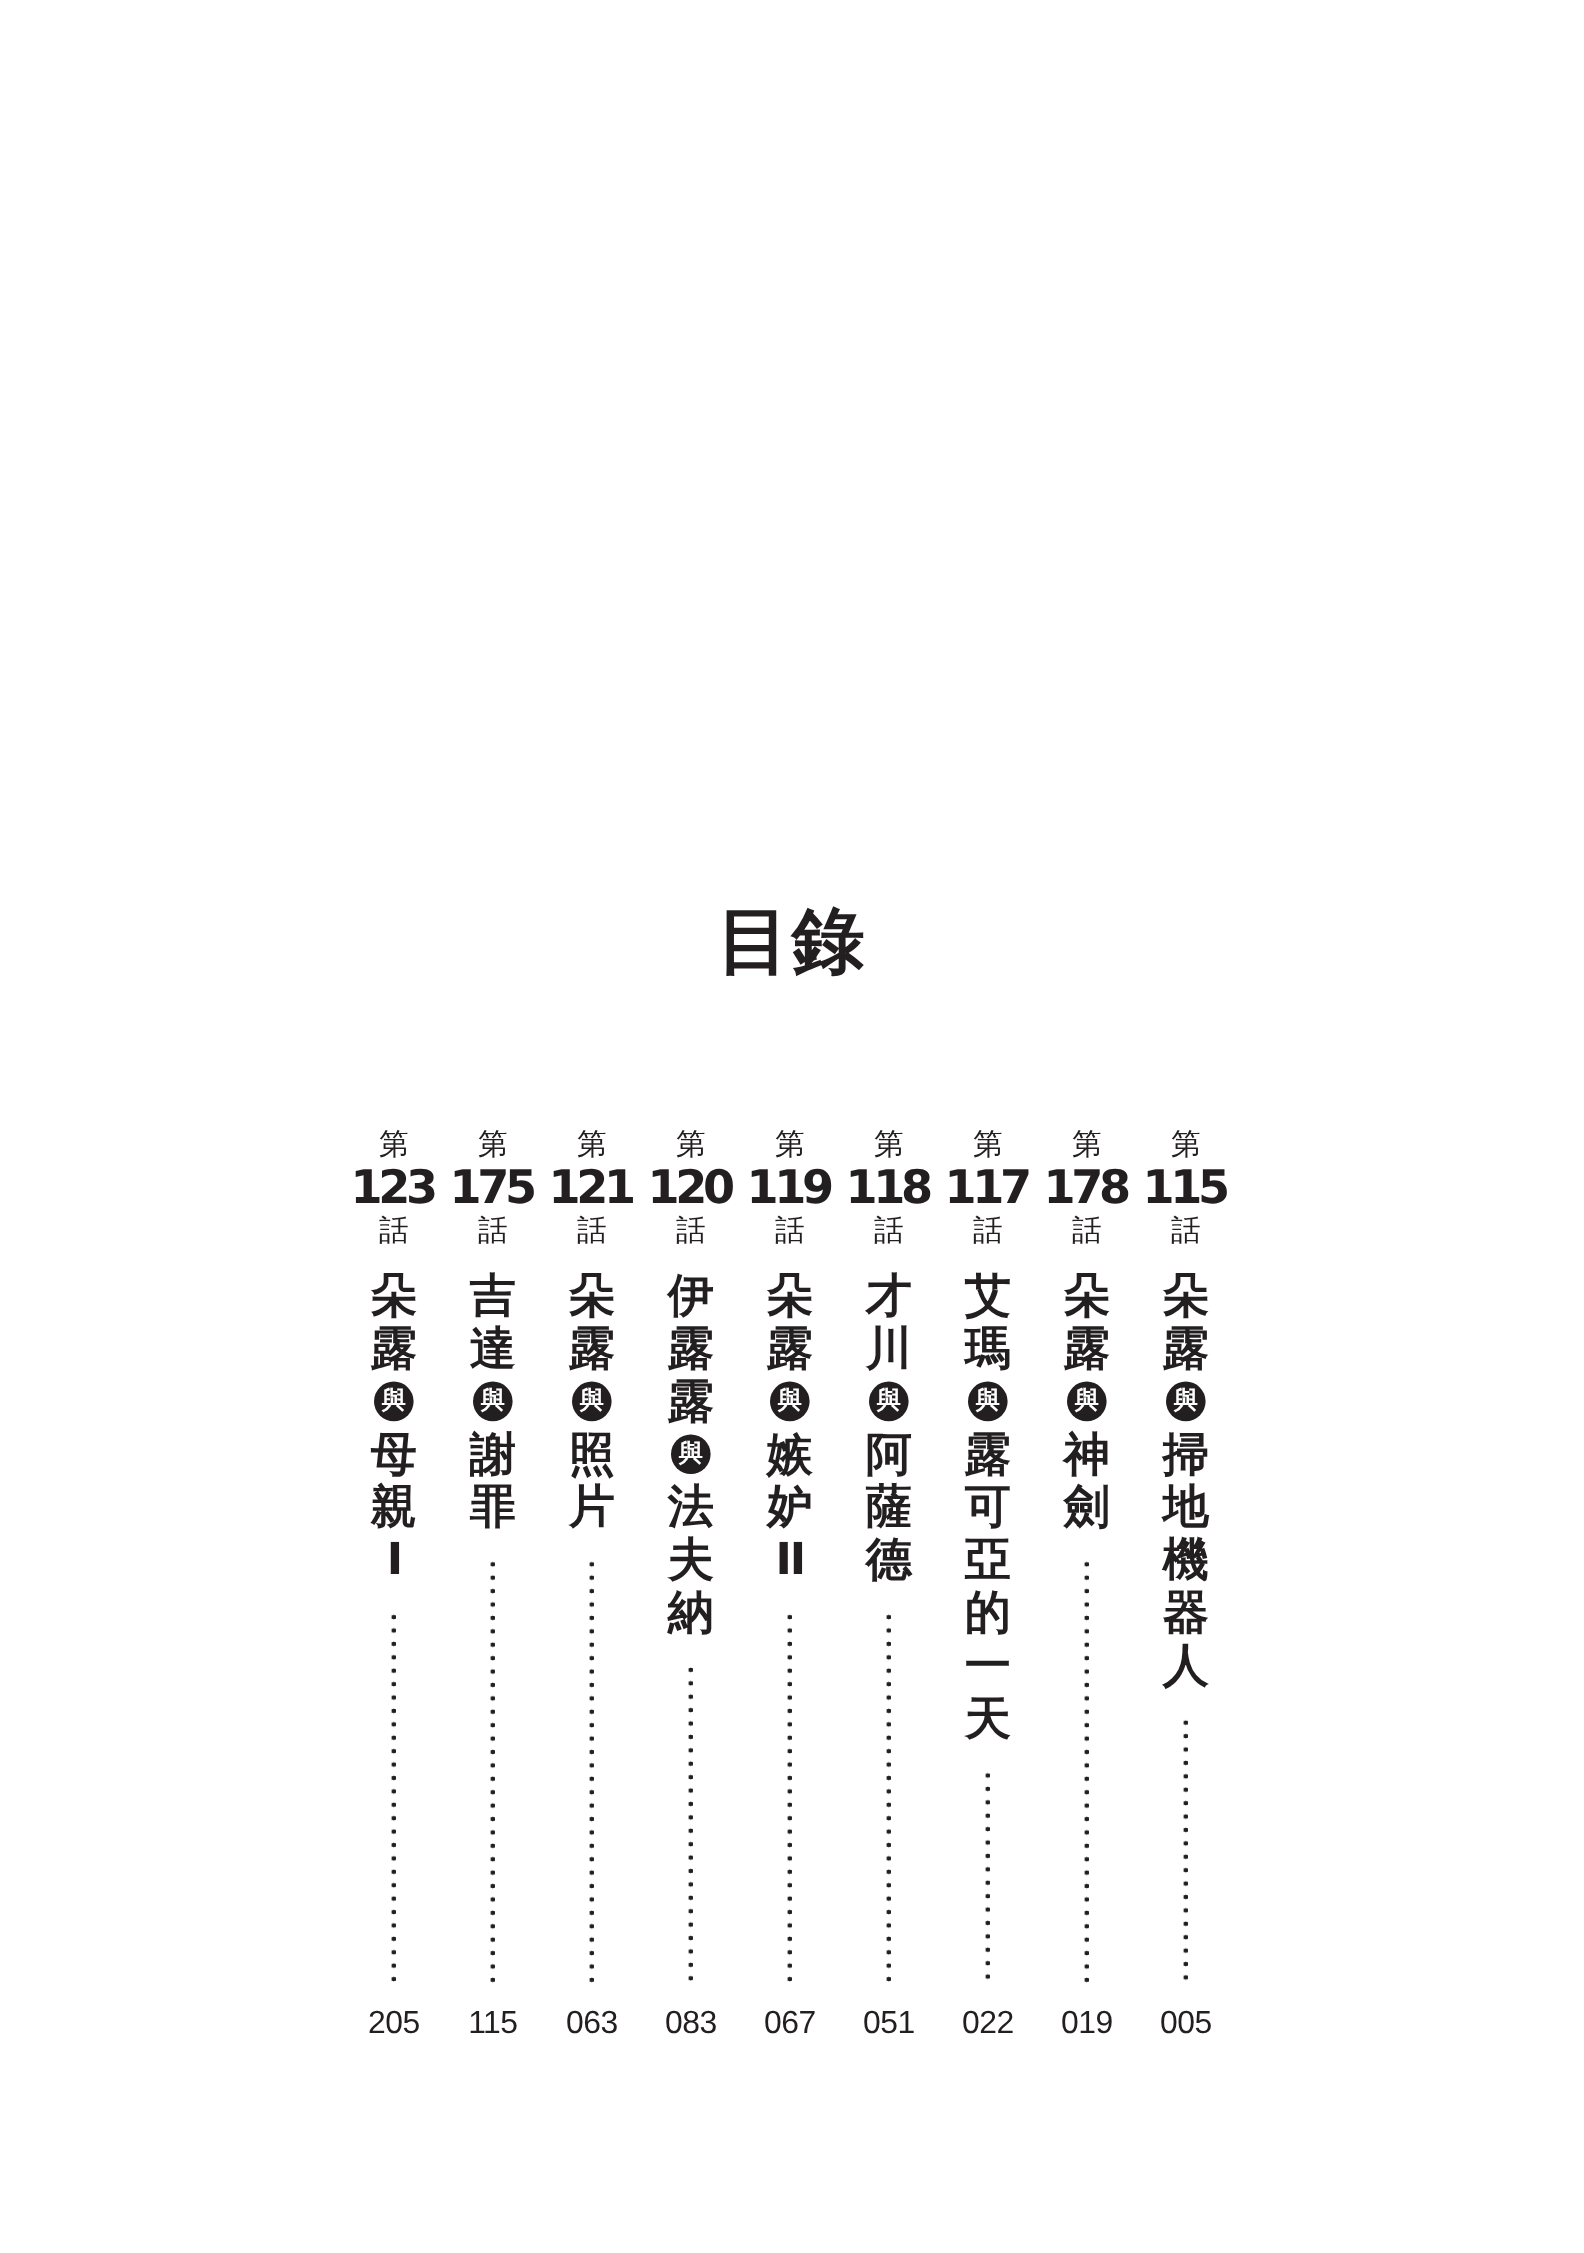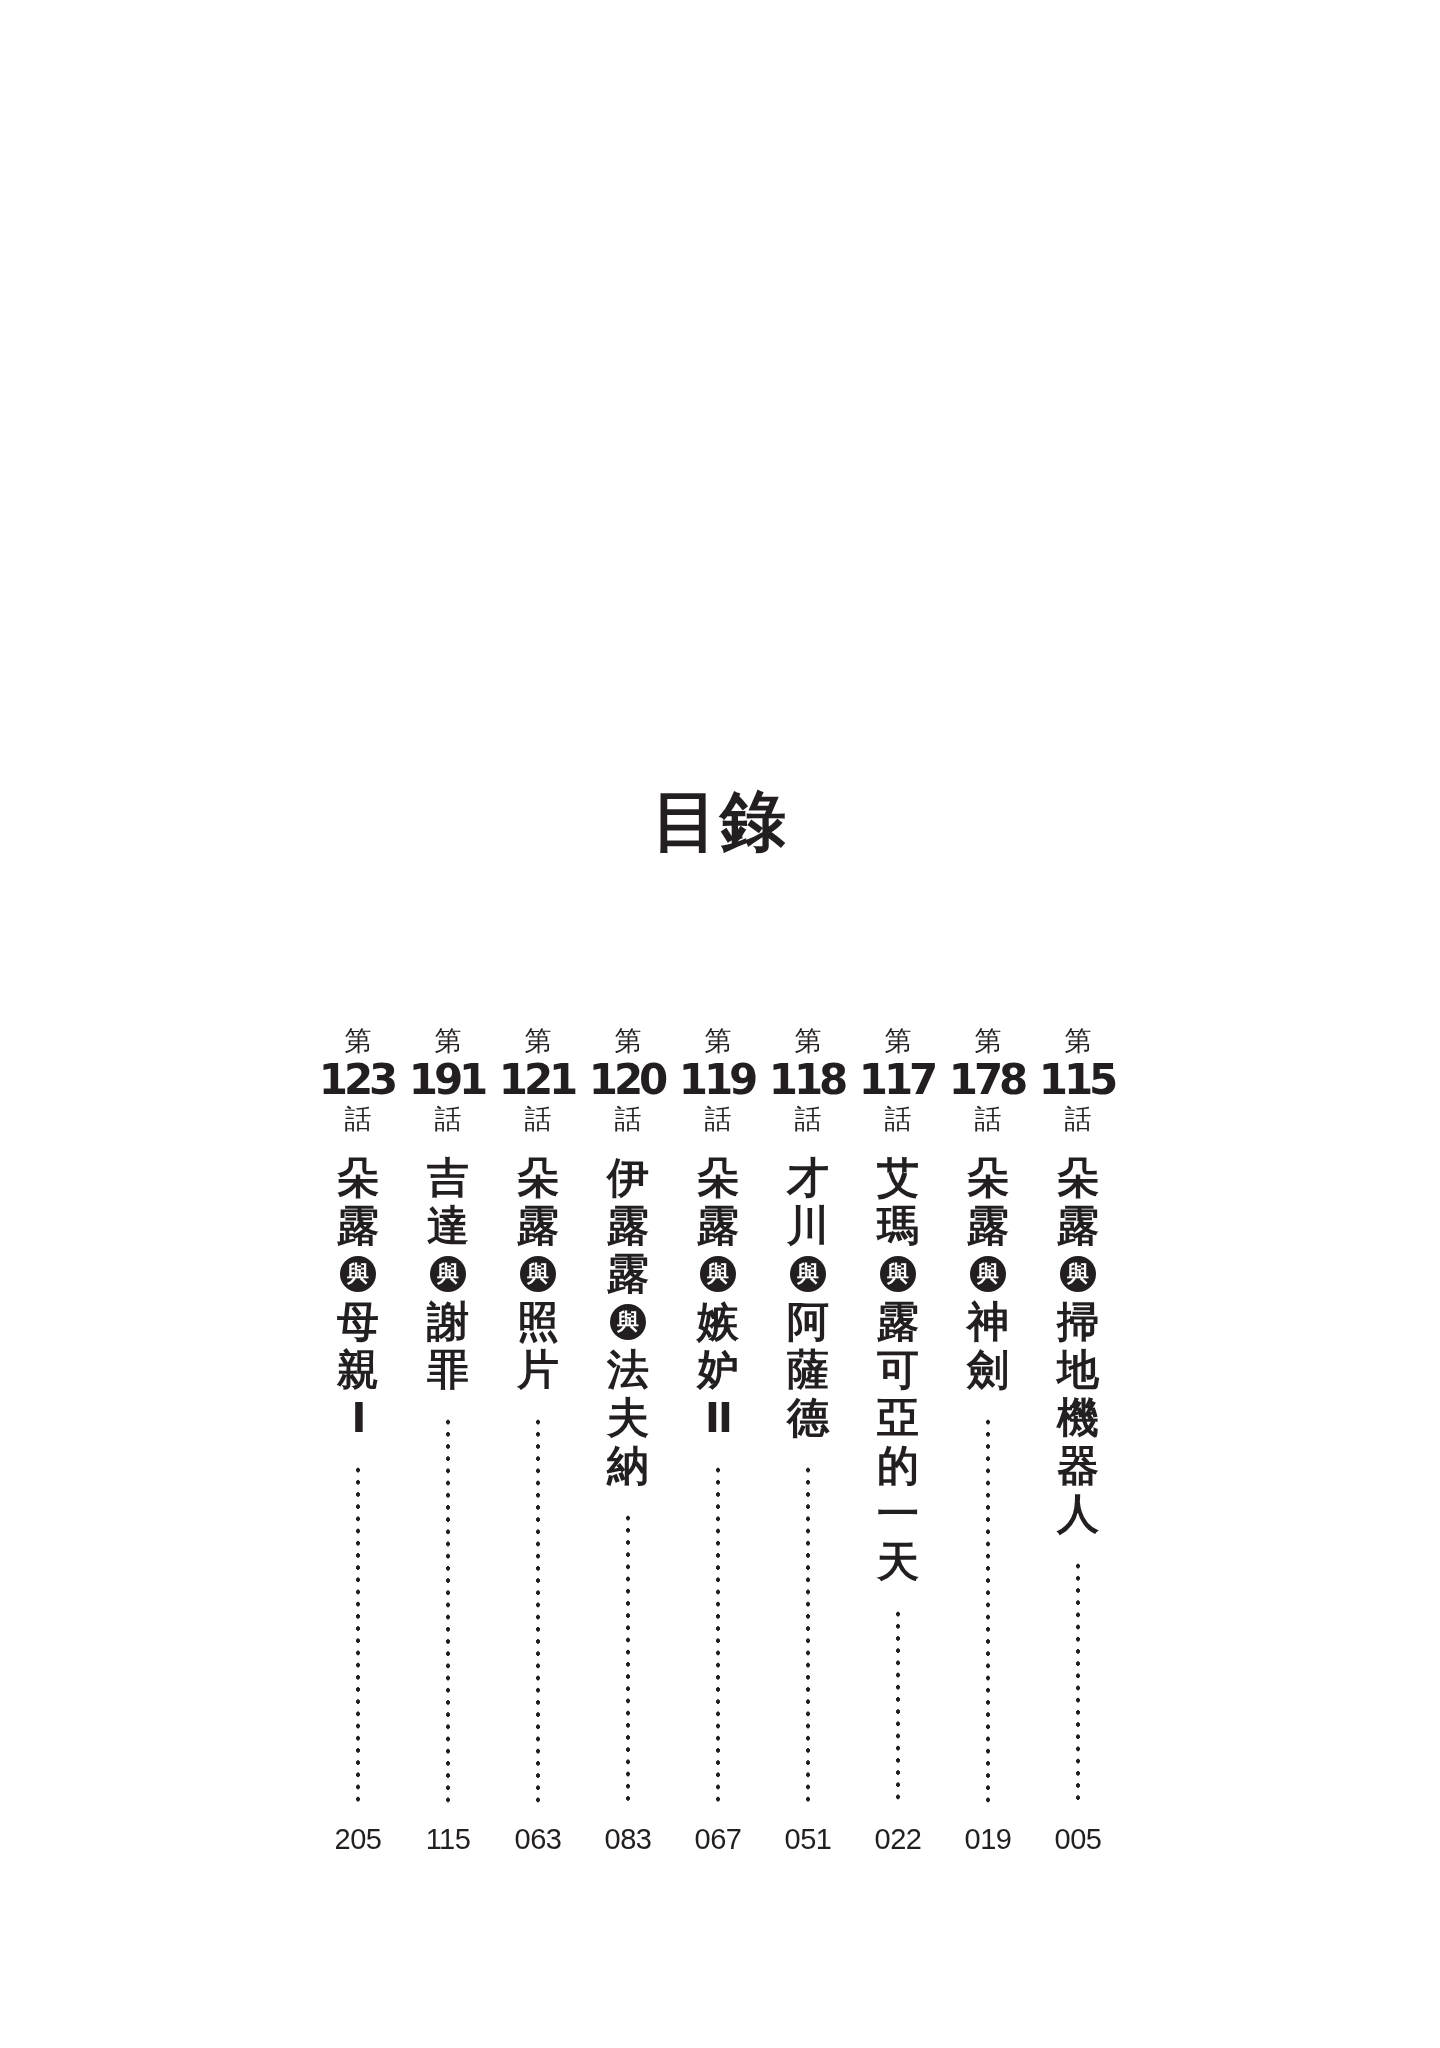--- a/index.html
+++ b/index.html
@@ -2,21 +2,21 @@
 <html><head>
 <meta charset="utf-8">
 <style>
   html, body { margin: 0; padding: 0; }
   body {
     width: 1440px; height: 2048px; background: #ffffff;
     position: relative; overflow: hidden;
     font-family: "DejaVu Sans", sans-serif; color: #231f20;
   }
   .toc-title {
-    position: absolute; left: 0; width: 1440px; top: 782px;
+    position: absolute; left: 0; width: 1440px; top: 816px;
     text-align: center; font-size: 66px; font-weight: bold;
     letter-spacing: 2px; line-height: 80px;
   }
   .toc-list { position: absolute; left: 0; top: 0; width: 1440px; height: 2048px; }
   .entry {
     position: absolute; top: 1026px; width: 80px; margin-left: -40px;
     display: flex; flex-direction: column; align-items: center;
     height: 830px;
   }
   .ch-prefix, .ch-suffix {
@@ -72,21 +72,21 @@
         </div>
         <div class="tchar">母</div>
         <div class="tchar">親</div>
         <div class="tchar roman">I</div>
       </div>
       <div class="leader" style="top: 438px;"></div>
       <div class="page-num">205</div>
     </div>
     <div class="entry" style="left: 448px;">
       <div class="ch-prefix">第</div>
-      <div class="ch-num">191</div>
+      <div class="ch-num">175</div>
       <div class="ch-suffix">話</div>
       <div class="ch-title">
         <div class="tchar">吉</div>
         <div class="tchar">達</div>
         <div class="with-badge">
           <span>與</span>
         </div>
         <div class="tchar">謝</div>
         <div class="tchar">罪</div>
       </div>

